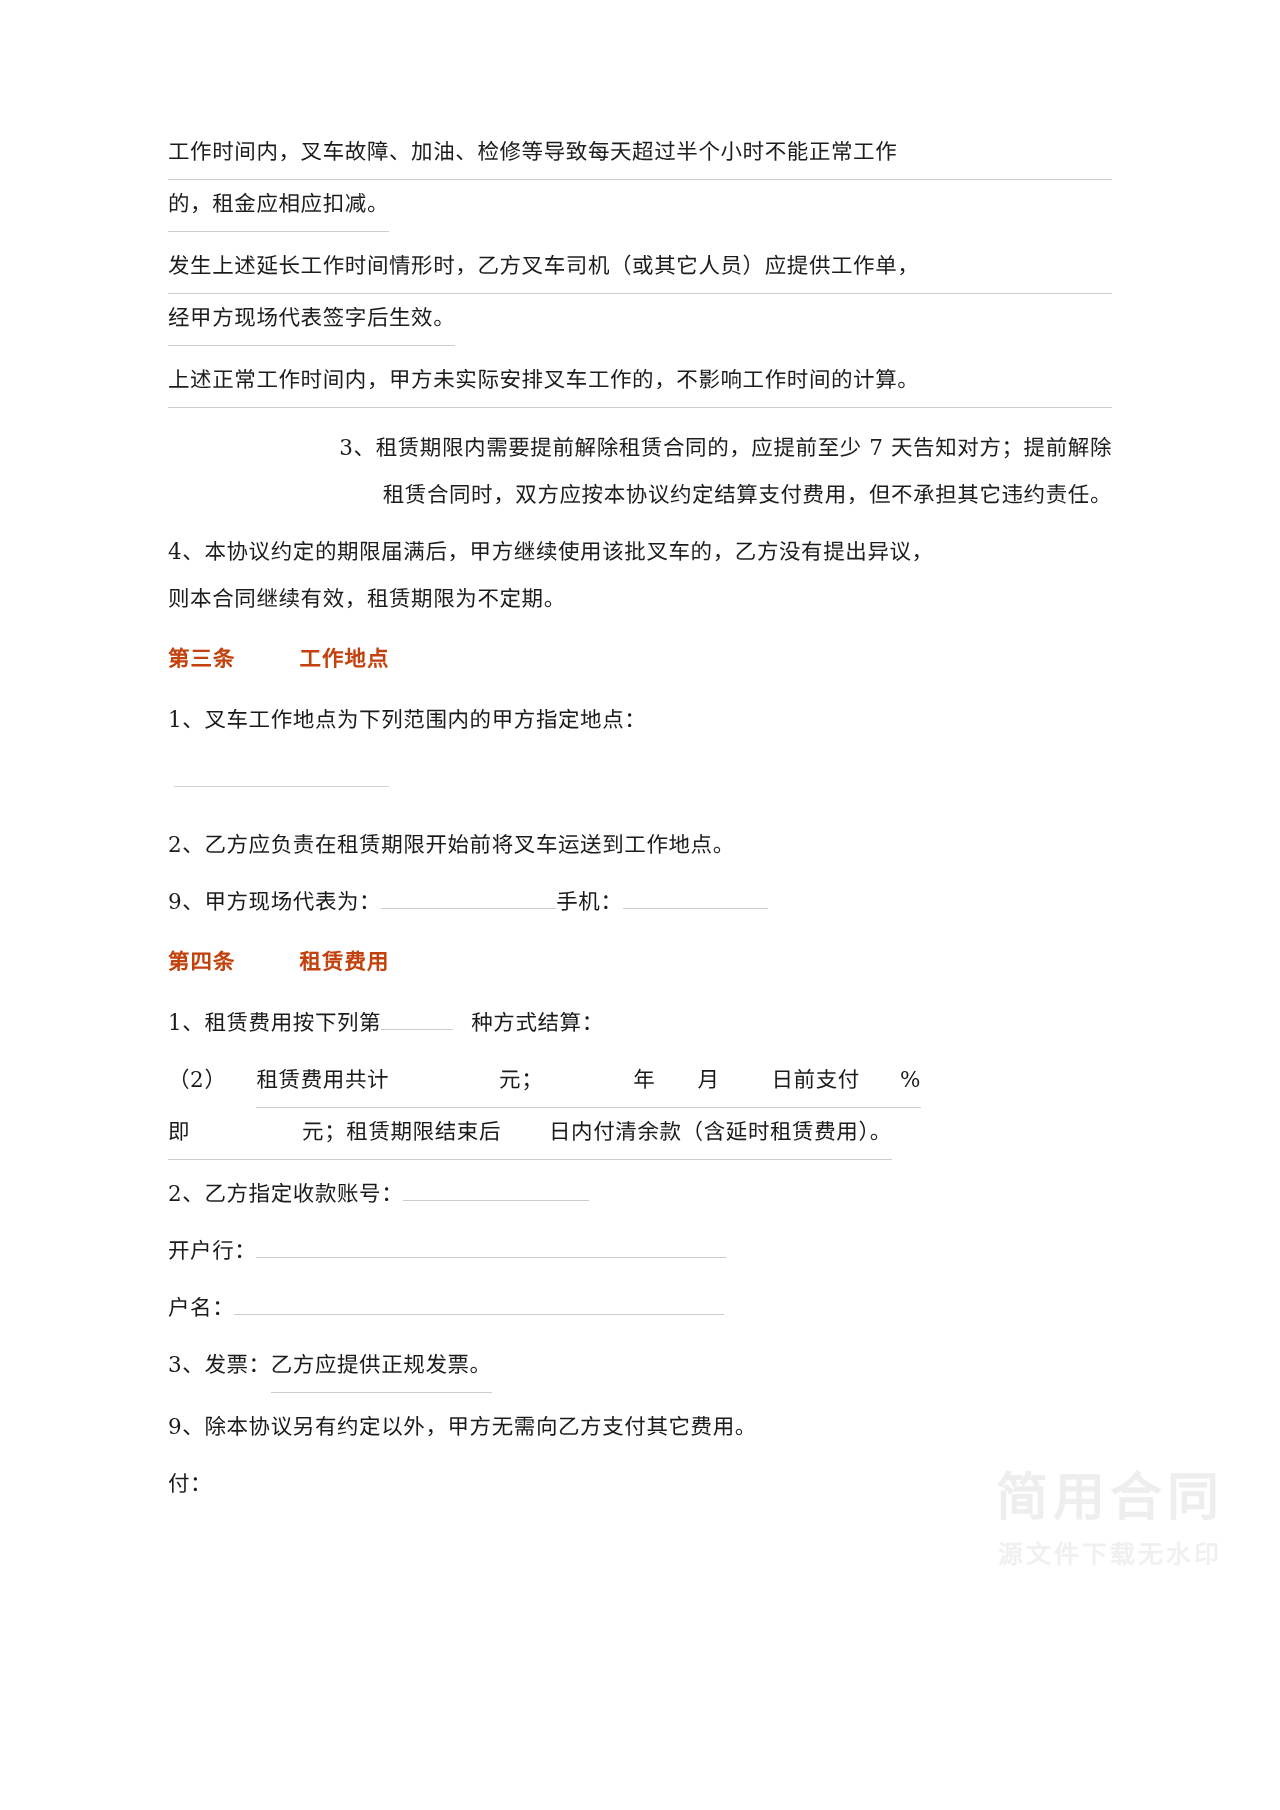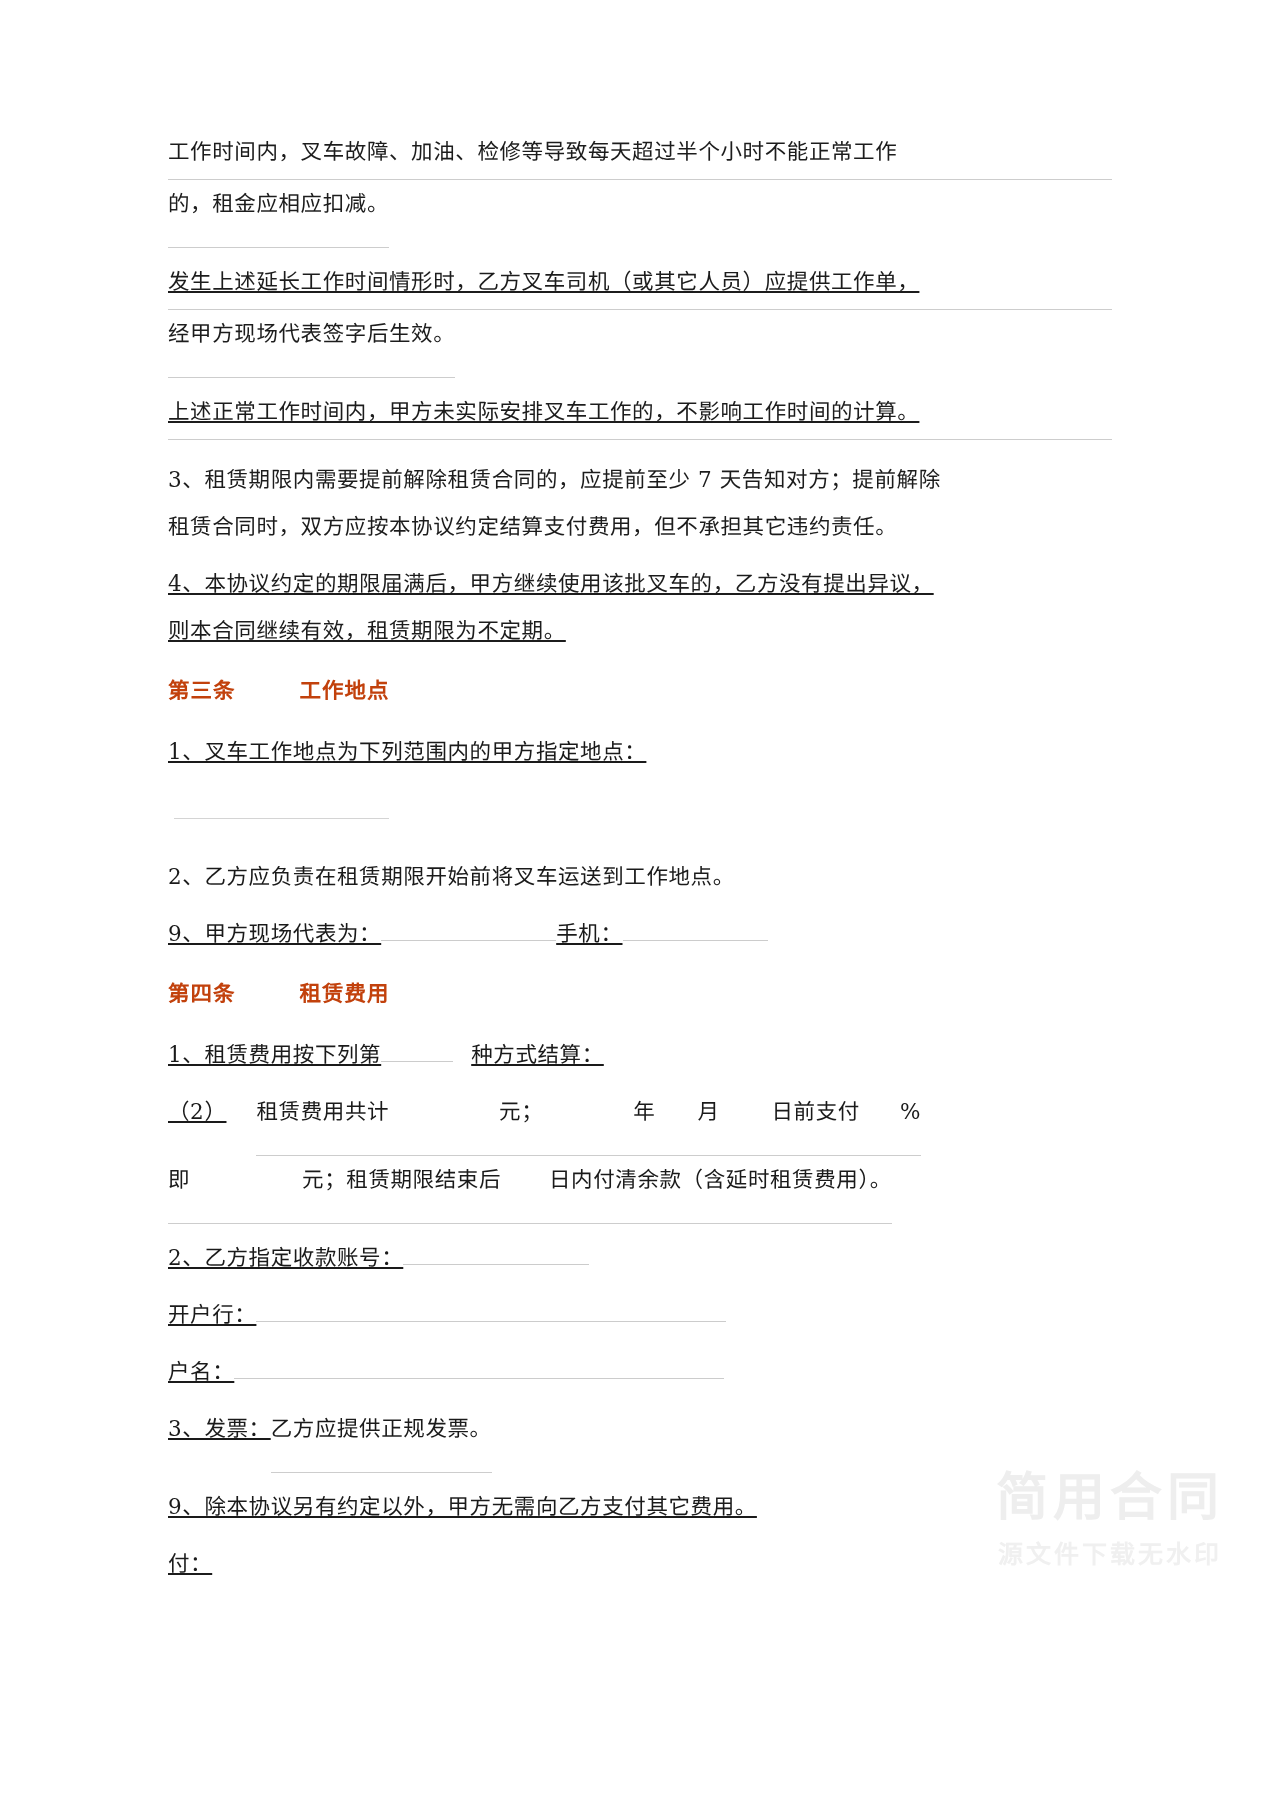--- a/index.html
+++ b/index.html
@@ -26,21 +26,21 @@
   }
   .para {
     font-size: 21.5px;
     line-height: 47px;
     letter-spacing: 0.6px;
     color: #1c1c1c;
   }
   
   .u {
     border-bottom: 1.5px solid #cdcdcd;
-    padding-bottom: 20px;
+    padding-bottom: 4px;
     display: inline-block;
   }
   .u-full {
     border-bottom: 1.5px solid #cdcdcd;
     padding-bottom: 4px;
     display: block;
   }
 
   
   .heading {
@@ -69,22 +69,22 @@
   }
 
   .row {
     display: block;
     font-size: 21.5px;
     line-height: 47px;
     letter-spacing: 0.6px;
     white-space: nowrap;
   }
 
-  .gap-sm { margin-top: 10px; text-decoration: underline; }
-  .gap-md { margin-top: 16px; }
+  .gap-sm { margin-top: 10px; }
+  .gap-md { margin-top: 16px; text-align: right; }
 
   
   .watermark {
     position: absolute;
     right: 56px;
     bottom: 240px;
     text-align: center;
     pointer-events: none;
     user-select: none;
   }

